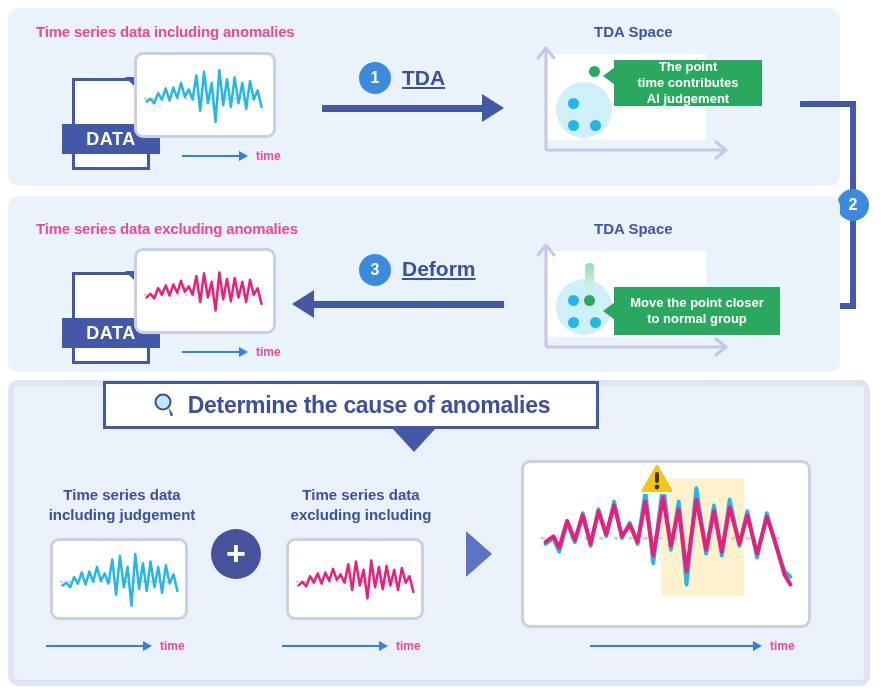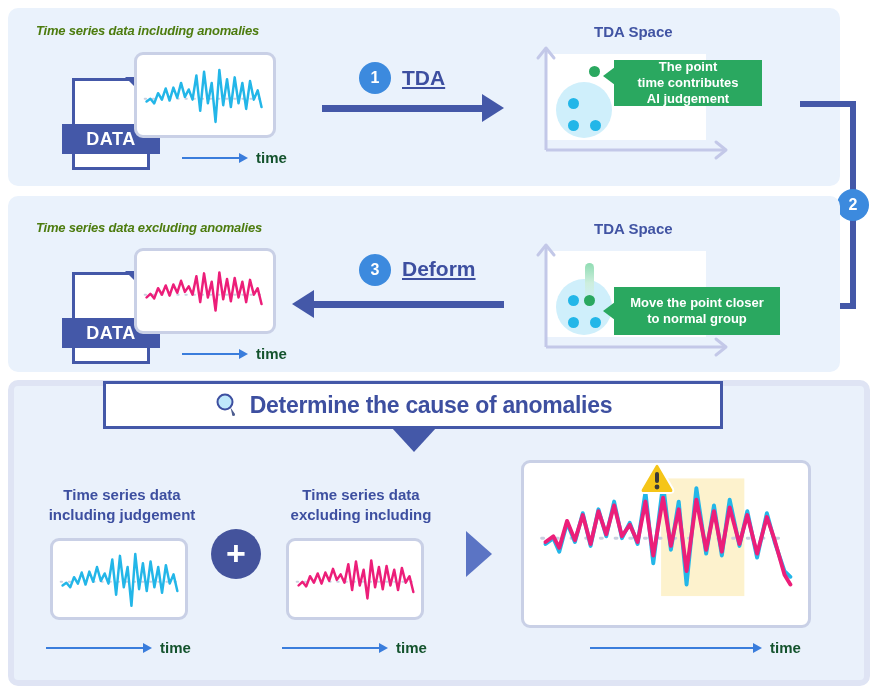--- a/index.html
+++ b/index.html
@@ -15,22 +15,22 @@
   #panel-row1{left:8px;top:8px;width:832px;height:178px;}
   #panel-row2{left:8px;top:196px;width:832px;height:176px;}
   #panel-bottom{
     left:8px;top:380px;width:862px;height:306px;
     background:#eaf1fb;border:6px solid #dfe4f4;border-radius:10px;
     box-sizing:border-box;
   }
 
   
   .heading{
-    position:absolute;color:#4d7c0f;font-weight:bold;font-size:13px;
-    letter-spacing:-0.2px;white-space:nowrap;font-style:italic;
+    position:absolute;color:#ec4899;font-weight:bold;font-size:15px;
+    letter-spacing:-0.2px;white-space:nowrap;
   }
   .tda-title{
     position:absolute;color:#4154a3;font-weight:bold;font-size:15px;
     white-space:nowrap;
   }
 
   
   .datafile{position:absolute;width:78px;height:92px;}
   .df-page{
     position:absolute;left:0;top:0;width:78px;height:92px;
@@ -55,21 +55,21 @@
 
   
   .timeaxis{position:absolute;display:flex;align-items:center;}
   .timeaxis .line{height:2px;background:#3a7ddc;}
   .timeaxis .head{
     width:0;height:0;border-top:5px solid transparent;
     border-bottom:5px solid transparent;border-left:9px solid #3a7ddc;
     margin-left:-1px;
   }
   .timeaxis .lbl{
-    margin-left:8px;color:#14532d;font-weight:bold;font-size:15px;
+    margin-left:8px;color:#ec4899;font-weight:bold;font-size:12px;
   }
 
   
   .tdabox{position:absolute;}
   .tda-plot{
     position:absolute;left:18px;top:12px;width:160px;height:86px;background:#ffffff;
   }
   .cluster{
     position:absolute;border-radius:50%;background:#cfeffb;
   }
@@ -109,21 +109,21 @@
     border-bottom:14px solid transparent;border-left:22px solid #4458a8;
   }
   .arrow-left-head{
     width:0;height:0;border-top:14px solid transparent;
     border-bottom:14px solid transparent;border-right:22px solid #4458a8;
   }
   .conn{position:absolute;background:#4458a8;}
 
   
   #determine-banner{
-    position:absolute;left:103px;top:381px;width:620px;height:48px;
+    position:absolute;left:103px;top:381px;width:496px;height:48px;
     background:#ffffff;border:3px solid #4458a8;box-sizing:border-box;
     display:flex;align-items:center;justify-content:center;gap:10px;
   }
   #determine-banner .txt{
     color:#3d4fa0;font-weight:bold;font-size:23px;letter-spacing:-0.3px;
   }
   #banner-caret{
     position:absolute;left:392px;top:428px;width:0;height:0;
     border-left:22px solid transparent;border-right:22px solid transparent;
     border-top:24px solid #4458a8;

